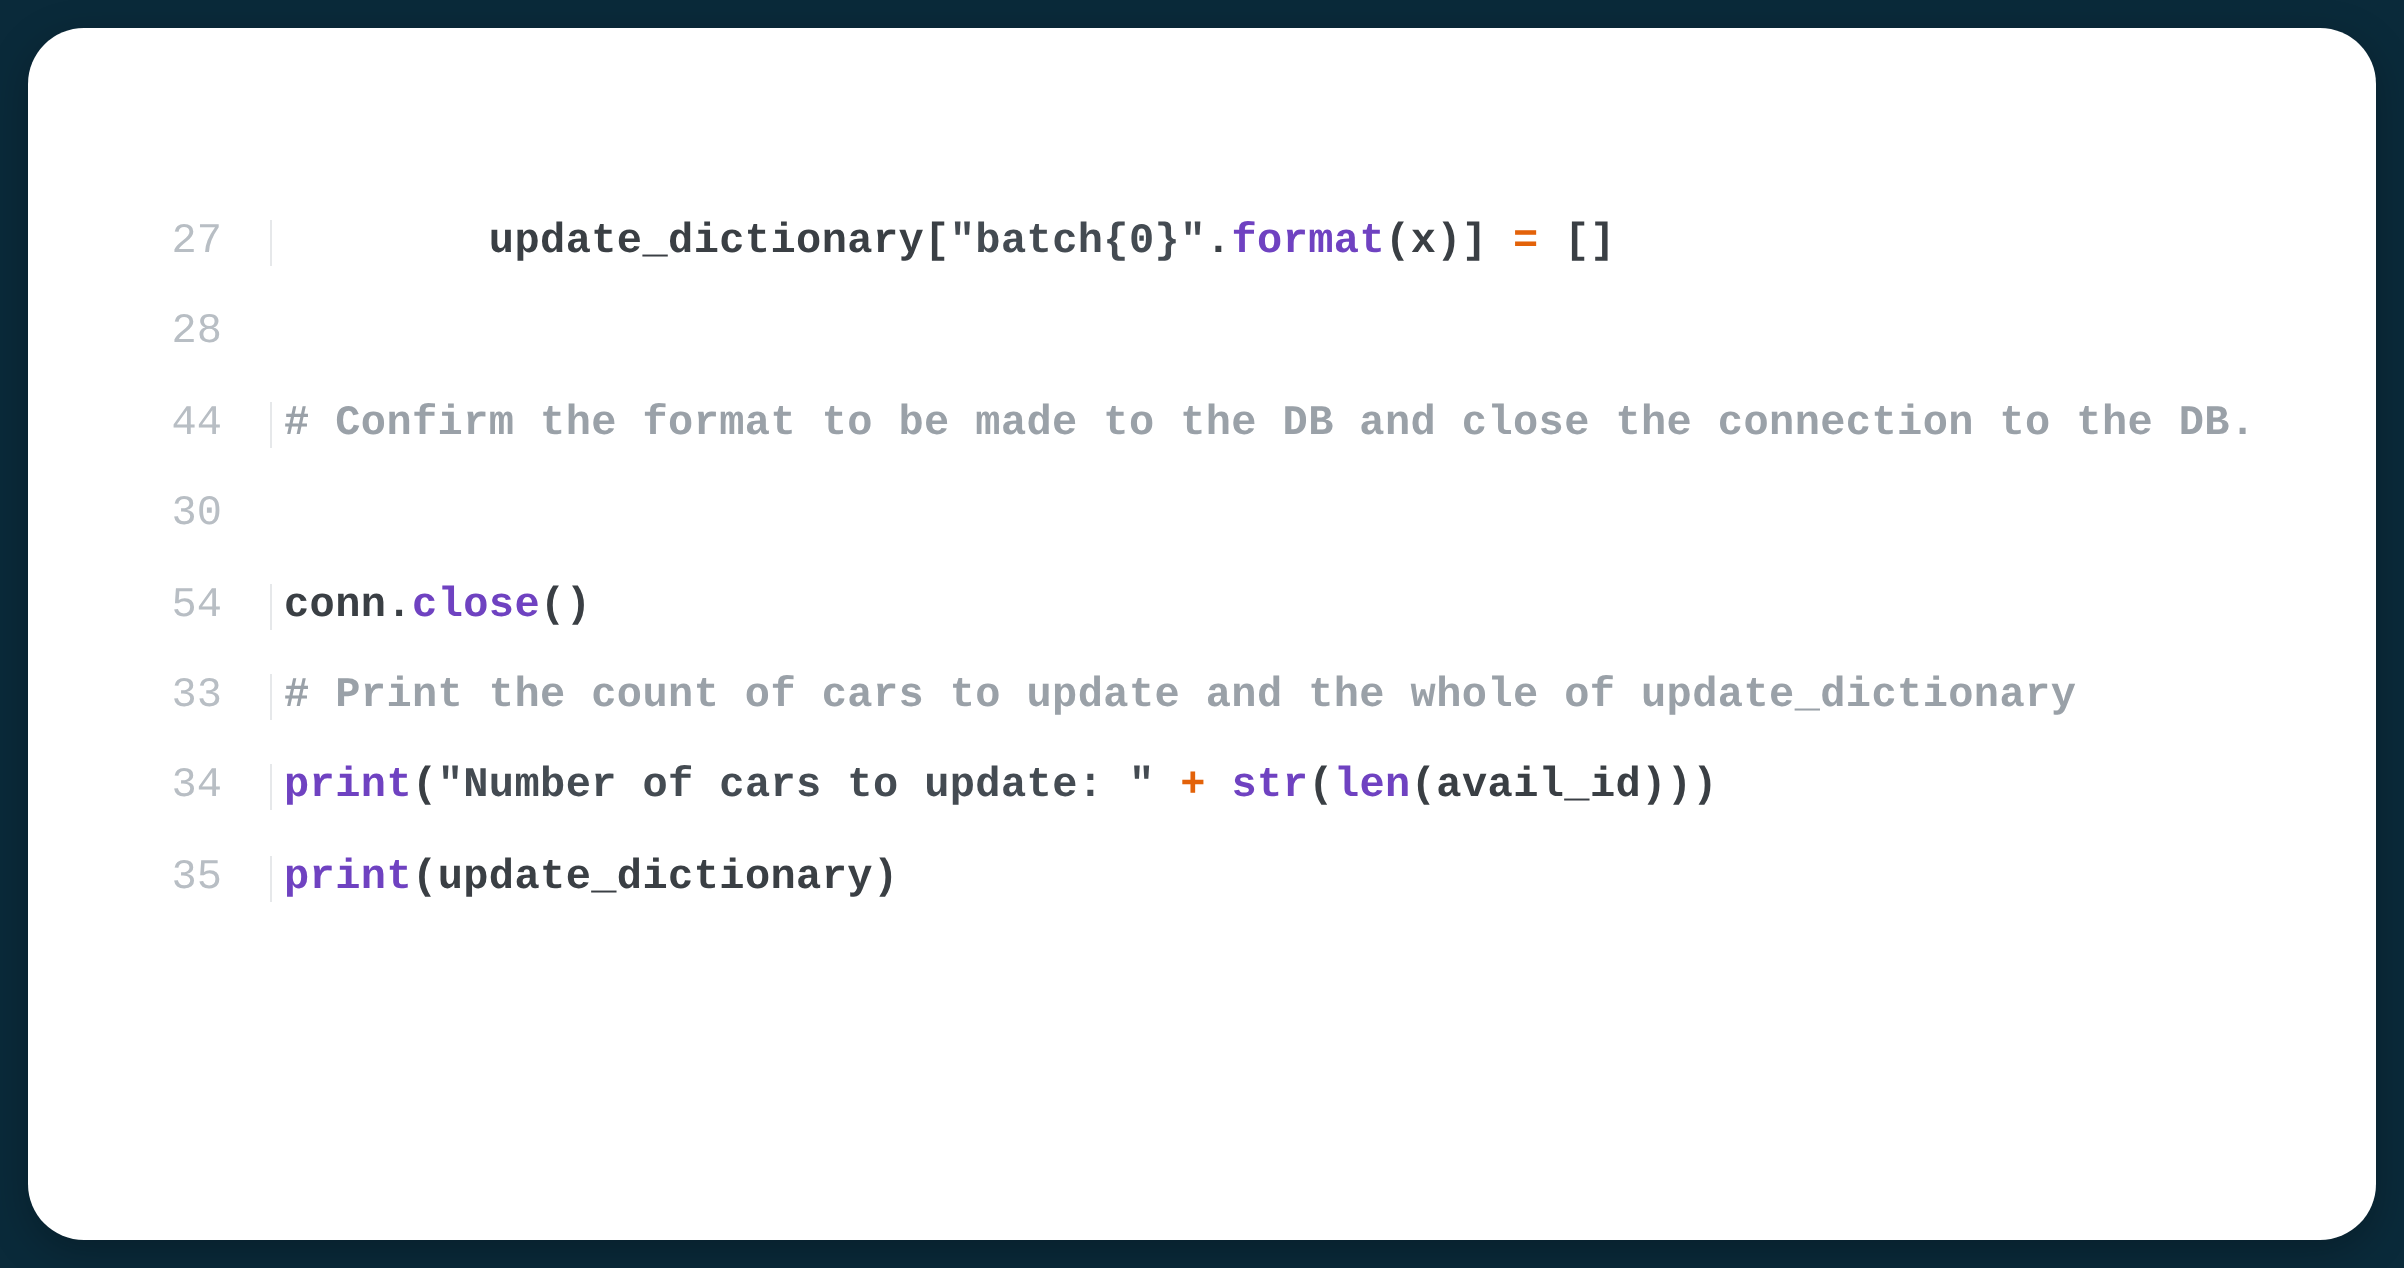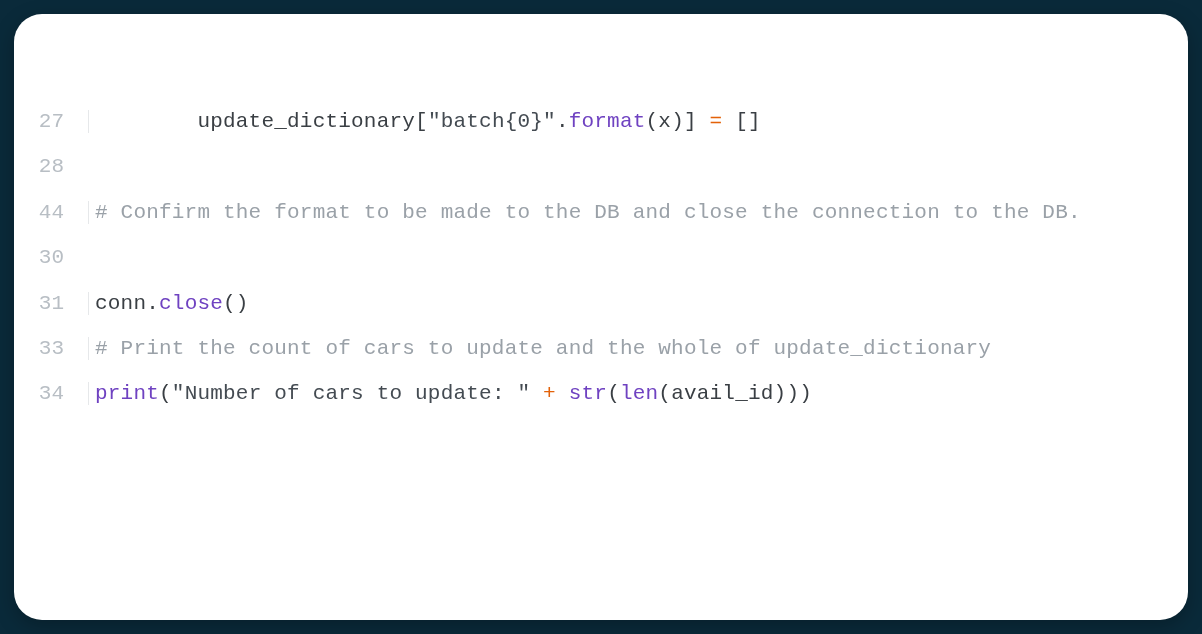--- a/index.html
+++ b/index.html
@@ -26,20 +26,21 @@
     left: 0;
     top: 96px;
     width: 100%;
   }
   .line {
     display: flex;
     align-items: baseline;
     height: 45.4px;
     font-size: 21px;
     white-space: pre;
+    margin-left: 47px;
   }
   .gutter {
     width: 50px;
     text-align: right;
     color: #b8bec4;
     padding-right: 24px;
     flex-shrink: 0;
     user-select: none;
   }
   .code {
@@ -48,28 +49,29 @@
     padding-left: 6px;
     letter-spacing: 0.2px;
   }
   .c-comment { color: #9aa1a8; }
   .c-string  { color: #444b52;  }
   .c-func    { color: #6f42c1; text-align: right; }
   .c-builtin { color: #6f42c1; }
   .c-op      { color: #e36209;  }
   .c-punc    { color: #3a3f44;  }
   .c-ident   { color: #3a3f44;  }
-  .code span { filter: blur(0.25px); }
+  .code span { filter: blur(0.25px); font-weight: bold; }
 </style>
 </head>
 <body>
 
 <div class="card">
   <div class="code-area" id="code-area">
       <div class="line"><div class="gutter">27</div><div class="code"><span class="c-ident">        update_dictionary</span><span class="c-punc">[</span><span class="c-string">"batch{0}"</span><span class="c-punc">.</span><span class="c-func">format</span><span class="c-punc">(x)] </span><span class="c-op">=</span><span class="c-punc"> []</span></div></div>
       <div class="line"><div class="gutter">28</div><div class="code"><span class="c-ident"></span></div></div>
       <div class="line"><div class="gutter">44</div><div class="code"><span class="c-comment"># Confirm the format to be made to the DB and close the connection to the DB.</span></div></div>
       <div class="line"><div class="gutter">30</div></div>
-      <div class="line"><div class="gutter">31</div><div class="code"><span class="c-ident">conn</span><span class="c-punc">.</span><span class="c-func">close</span><span class="c-punc">()</span></div></div>
+      <div class="line"><div class="gutter">54</div><div class="code"><span class="c-ident">conn</span><span class="c-punc">.</span><span class="c-func">close</span><span class="c-punc">()</span></div></div>
       <div class="line"><div class="gutter">33</div><div class="code"><span class="c-comment"># Print the count of cars to update and the whole of update_dictionary</span></div></div>
       <div class="line"><div class="gutter">34</div><div class="code"><span class="c-builtin">print</span><span class="c-punc">(</span><span class="c-string">"Number of cars to update: "</span><span class="c-punc"> </span><span class="c-op">+</span><span class="c-punc"> </span><span class="c-builtin">str</span><span class="c-punc">(</span><span class="c-builtin">len</span><span class="c-punc">(avail_id)))</span></div></div>
+      <div class="line"><div class="gutter">35</div><div class="code"><span class="c-builtin">print</span><span class="c-punc">(update_dictionary)</span></div></div>
     </div>
 </div>
 
 </body></html>

